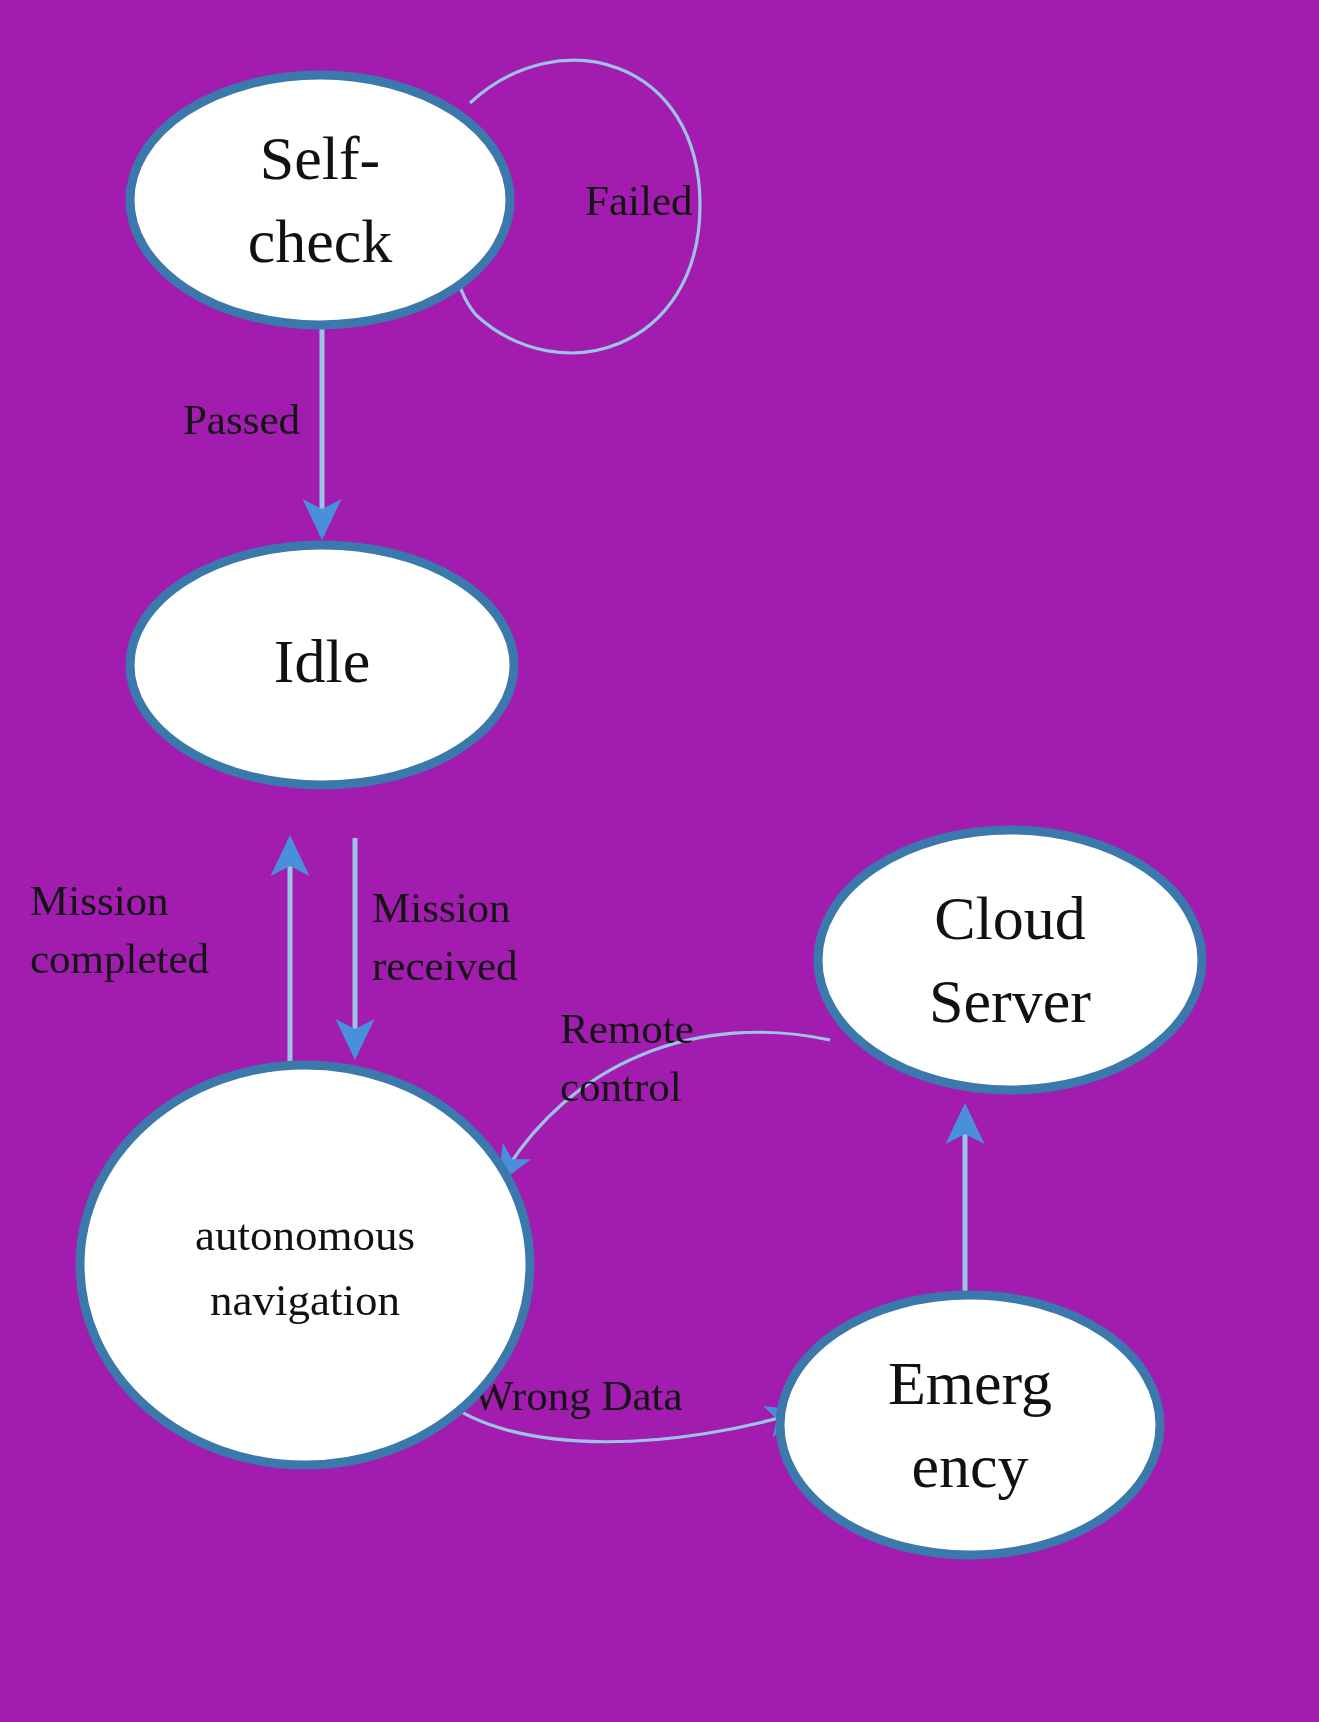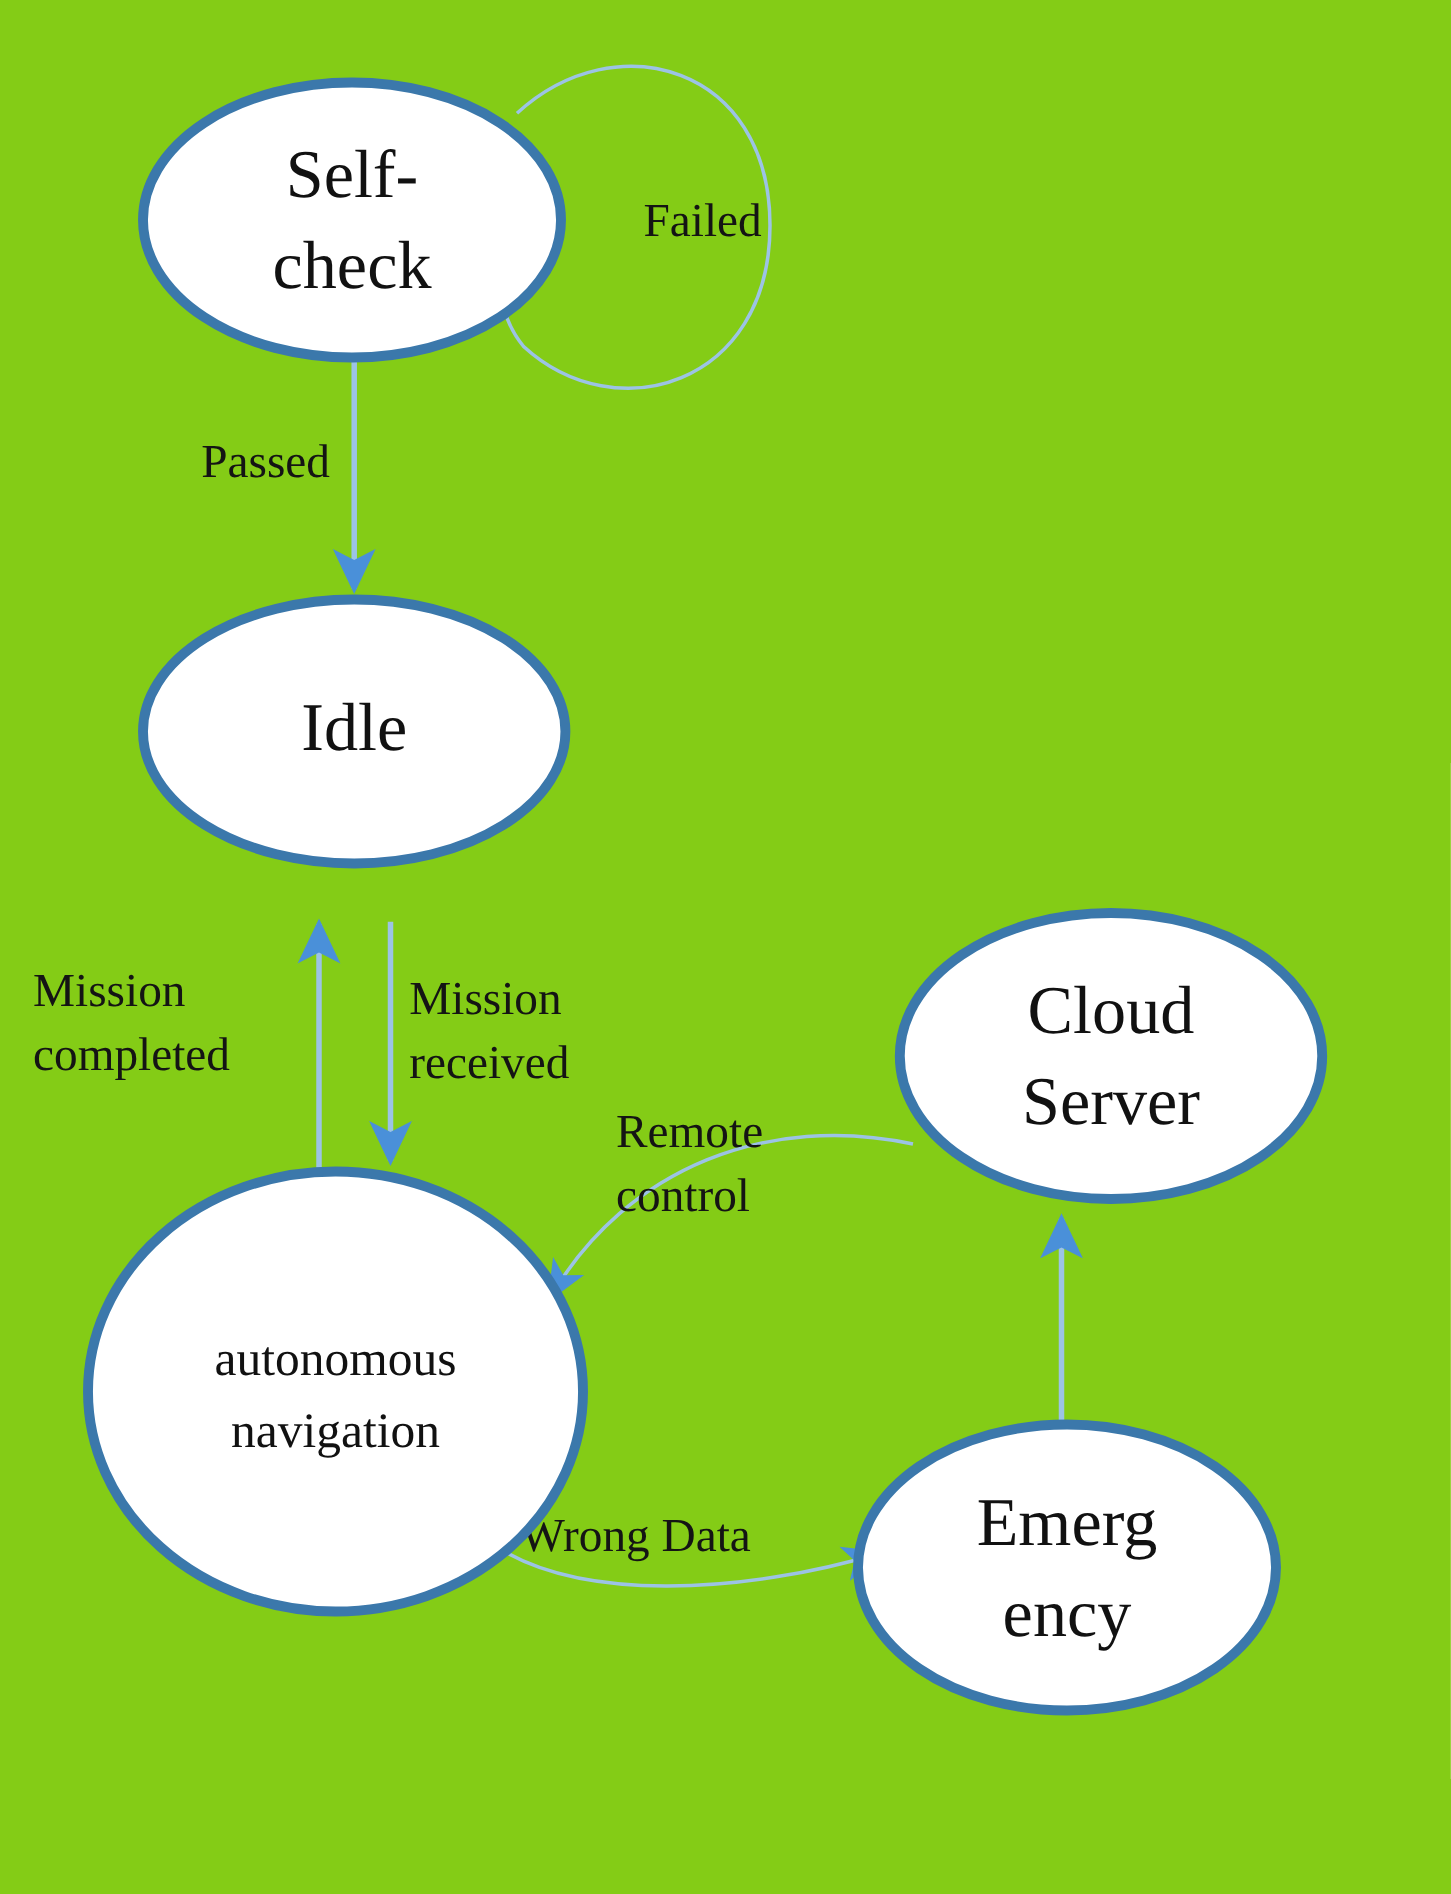--- a/index.html
+++ b/index.html
@@ -7,21 +7,21 @@
     padding: 0;
     background: #ffffff;
   }
   body {
     font-family: "Liberation Serif", "DejaVu Serif", serif;
   }
   #diagram-root {
     position: relative;
     width: 1319px;
     height: 1722px;
-    background: #84cc16;
+    background: #a21caf;
     overflow: hidden;
   }
   svg#state-diagram {
     display: block;
     width: 1319px;
     height: 1722px;
   }
   .node-ellipse {
     fill: #ffffff;
     stroke: #3b78ab;

